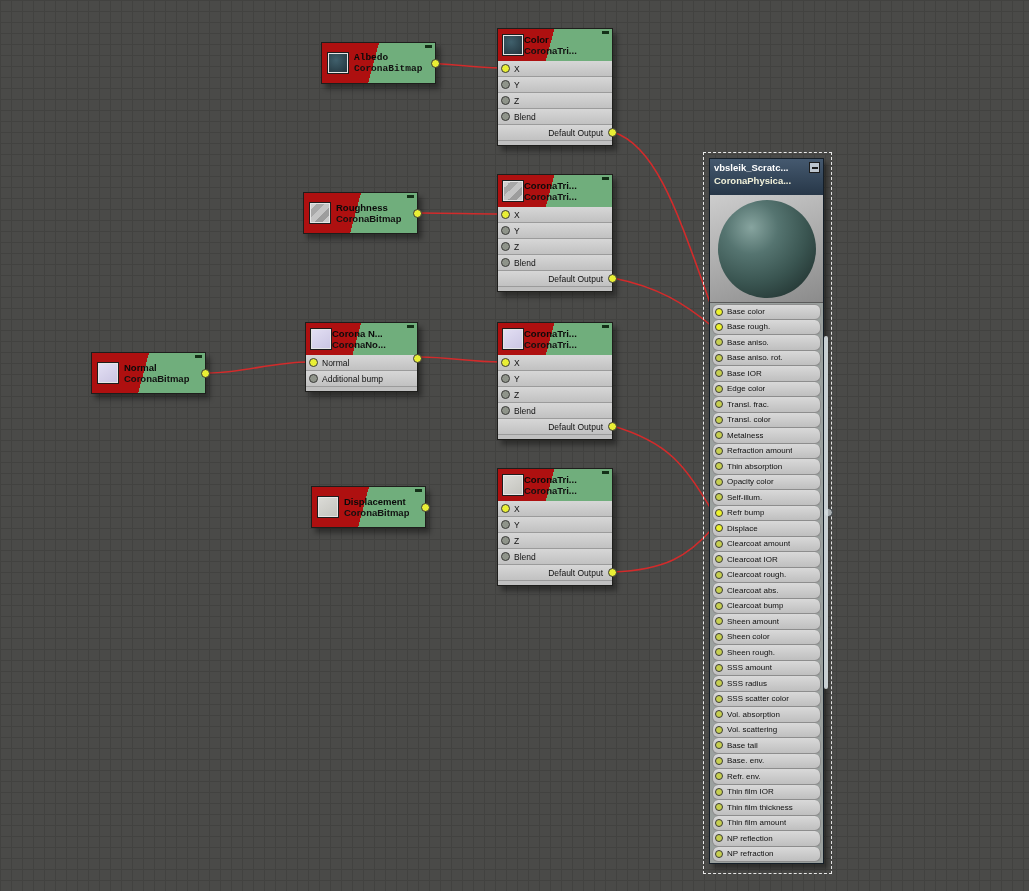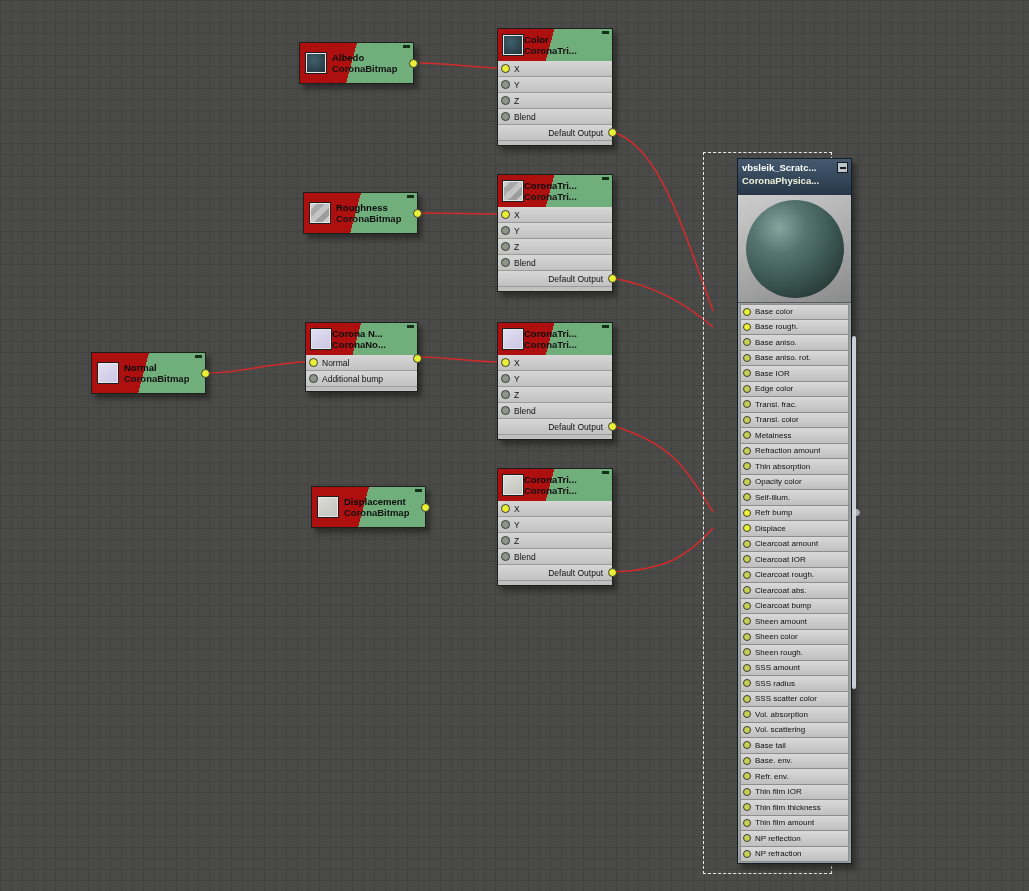--- a/index.html
+++ b/index.html
@@ -43,35 +43,35 @@
   .nfoot { height:4px; background:#c0c0c0; }
 
   .dot { width:9px; height:9px; border-radius:50%; border:1px solid #3a3a38;
     background:#8f948a; flex:0 0 9px; display:inline-block; }
   .dot.connected { background:#e9ef35; }
   .dot.abs-out { position:absolute; right:-5px; top:calc(50% - 4.5px); }
   .out-row .dot { position:absolute; right:-5px; top:3px; }
 
   
   .mnode { left:709px; top:158px; width:115px; height:706px; background:#9aa09e;
-    border:1px solid #141e28;margin-left:28px; }
+    border:1px solid #141e28; }
   .mhead { height:36px; background:linear-gradient(#45596f,#273748); padding:2px 4px; position:relative; }
   .mtitle { font-size:9.5px; font-weight:bold; color:#ffffff; line-height:13px; white-space:nowrap; overflow:hidden; }
   .mclass { font-size:9.5px; font-weight:bold; color:#f1f1da; line-height:13px; white-space:nowrap; overflow:hidden; }
   .collapse-btn { position:absolute; top:3px; right:3px; width:11px; height:11px;
     background:#bcc5ce; border:1px solid #1c1c1c; display:flex; align-items:center; justify-content:center; }
   .collapse-btn .bar { width:6px; height:2px; background:#1c1c1c; }
   .mpreview { height:108px; background:linear-gradient(160deg,#cdcdcd,#8b8b8b);
     border-bottom:1px solid #5a5a5a; display:flex; align-items:center; justify-content:center; }
   .sphere { width:98px; height:98px; border-radius:50%;
     background:radial-gradient(circle at 34% 28%, #87a49f 0%, #557470 28%, #3a5551 58%, #172422 100%); }
   .mslots { padding:1px 2px 0 2px; }
   .mslot { height:15.5px; display:flex; align-items:center; gap:4px; padding:0 2px;
     background:linear-gradient(#d9d9d9,#bfbfbf); border:1px solid #8d8d8d; border-top:none;
-    border-radius:0; font-size:8px; color:#101010; }
+    border-radius:6px; font-size:8px; color:#101010; }
   .mslot:first-child { border-top:1px solid #8d8d8d; }
   .mslot .dot { width:8px; height:8px; flex:0 0 8px; background:#c6cf50; }
   .mslot .dot.connected { background:#edf32c; }
   .slabel { white-space:nowrap; overflow:hidden; }
   .mat-out { position:absolute; right:-10px; top:349px; width:9px; height:9px;
     border-radius:50%; border:1px solid #33393d; background:#a8aeb1; }
   .mat-scrollbar { position:absolute; right:-5px; top:177px; width:4px; height:353px;
     background:#d6dde1; border-radius:3px; opacity:.92; }
   .selection-border { position:absolute; left:703px; top:152px; width:129px; height:722px;
     border:1px dashed #eaeaea; pointer-events:none; }
@@ -87,21 +87,21 @@
     <path d="M420,63 C452,63 470,68 501,68"></path>
     <path d="M613,132 C658,146 680,220 713,311"></path>
     <path d="M420,213 C452,213 470,214 501,214"></path>
     <path d="M613,278 C658,287 684,303 713,327"></path>
     <path d="M208,373 C243,373 272,362 309,362"></path>
     <path d="M419,357 C450,357 470,362 501,362"></path>
     <path d="M613,426 C670,443 684,465 713,512"></path>
     <path d="M613,572 C666,570 688,556 713,528"></path>
   </svg>
 
-  <div class="node bnode" style="left:299px; top:42px;">
+  <div class="node bnode" style="left:321px; top:42px;font-family:Liberation Mono, monospace;">
     <div class="bhead">
       <span class="thumb t-dark"></span>
       <div class="htext">
         <div class="ntitle">Albedo</div>
         <div class="nclass">CoronaBitmap</div>
       </div>
       <span class="mini-collapse"></span>
     </div>
     <span class="dot connected abs-out"></span>
   </div>

